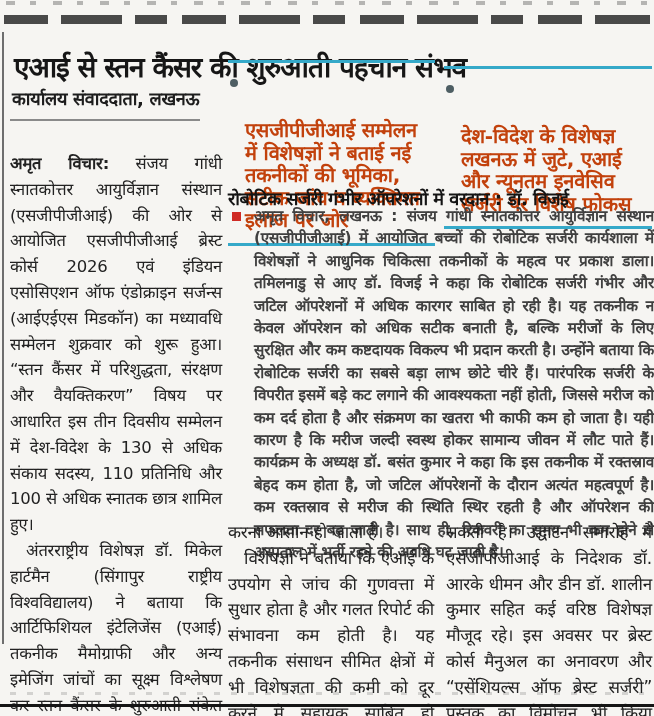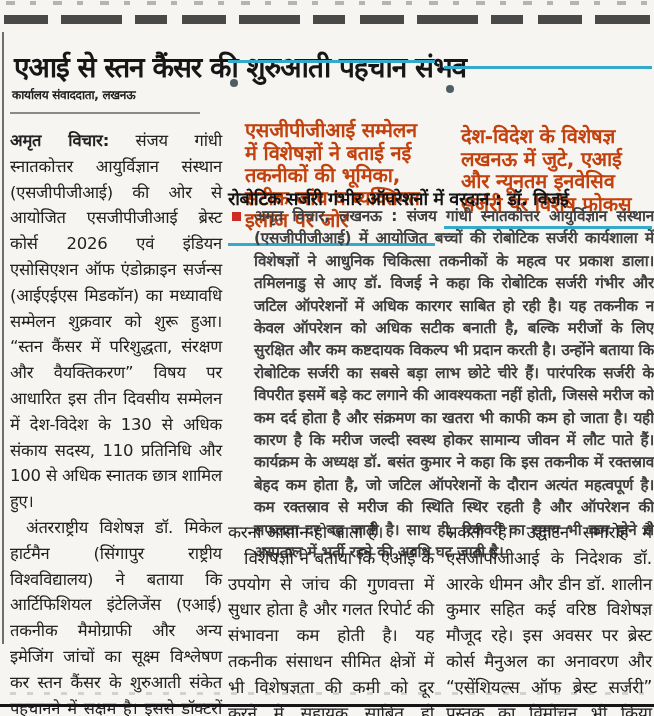--- a/index.html
+++ b/index.html
@@ -32,28 +32,28 @@
 
   .headline{
     position:absolute;left:14px;top:28px;width:636px;
     font-size:28px;font-weight:bold;letter-spacing:-1px;
     white-space:nowrap;color:#161616;
   }
 
   
   .left-col{position:absolute;left:10px;top:84px;width:212px;}
   .byline{
-    font-weight:bold;font-size:12px;letter-spacing:-0.3px;
+    font-weight:bold;font-size:18px;letter-spacing:-0.3px;
     padding:2px 0 9px 2px;border-bottom:2px solid #8a8a8a;width:188px;
   }
   .left-col p{
     margin:0;font-size:16.5px;line-height:25.8px;text-align:justify;
     letter-spacing:-0.2px;color:#222;
   }
-  .left-col p.first{margin-top:14px;}
+  .left-col p.first{margin-top:30px;}
   .left-col p.indent{text-indent:16px;}
   .lead{font-weight:bold;}
   .cont{text-align-last:justify;}
 
   
   .highlight{
     position:absolute;width:207px;
     border-top:3px solid #35a9c9;border-bottom:3px solid #35a9c9;
     padding:9px 0 11px 0;box-sizing:border-box;min-height:104px;
   }

